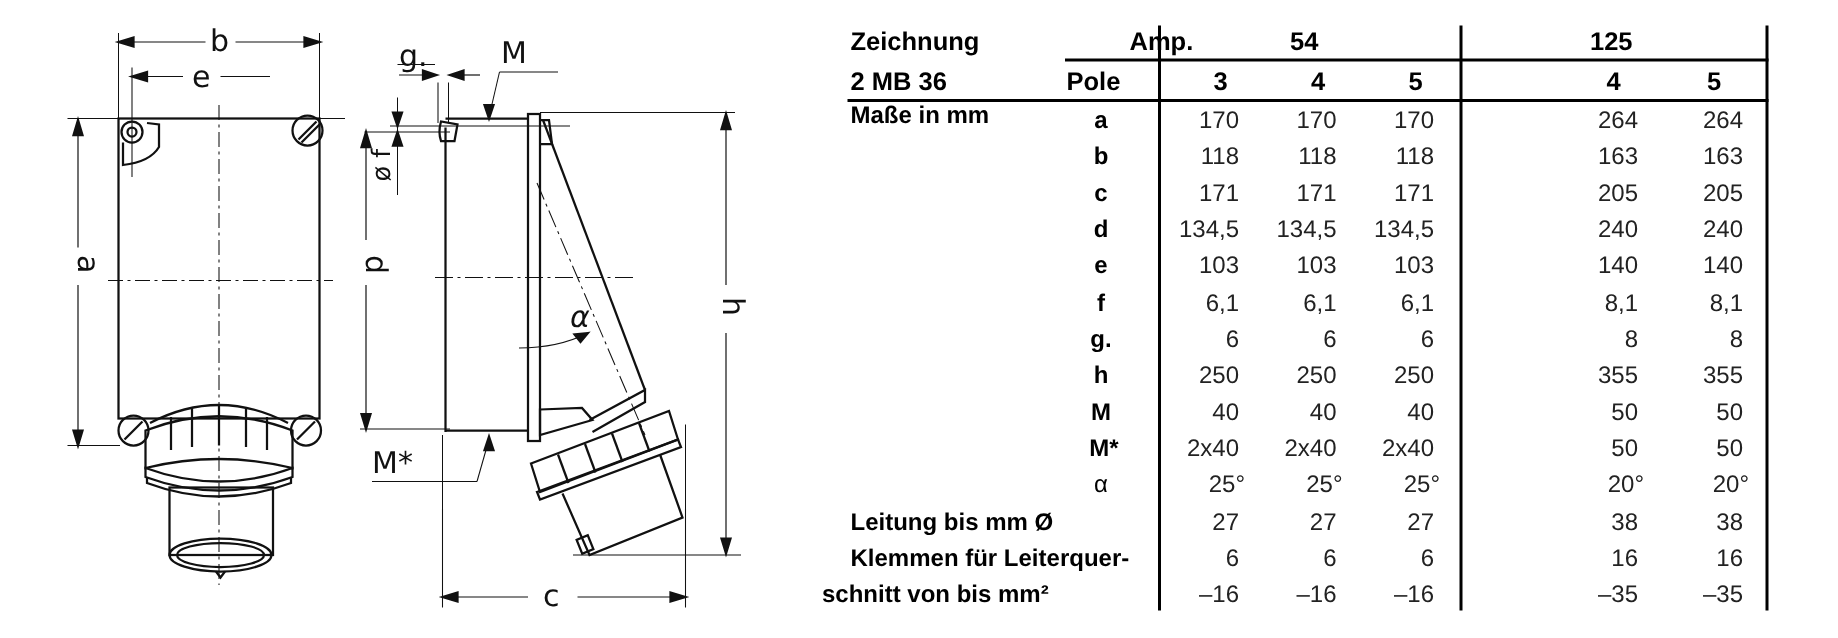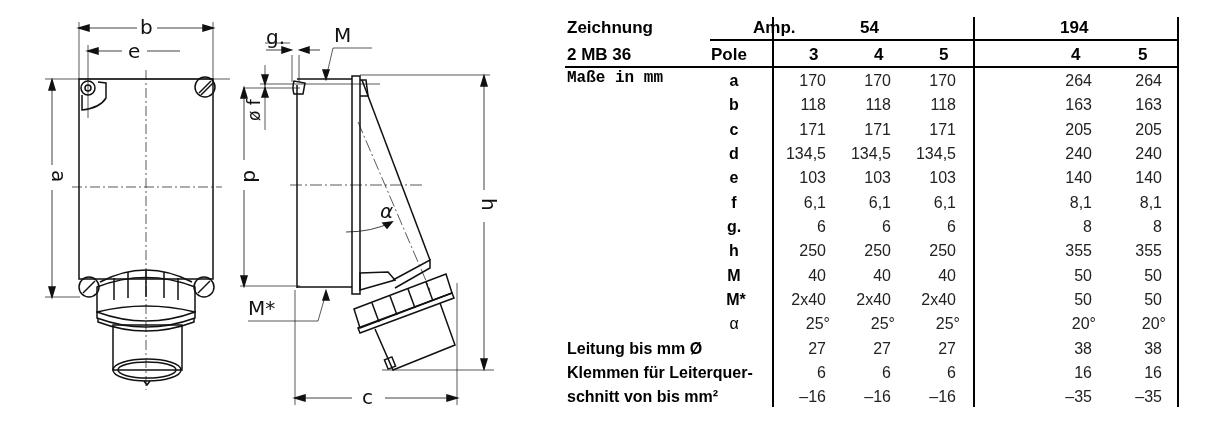--- a/index.html
+++ b/index.html
@@ -153,28 +153,28 @@
   <div class="vline" style="left:973px;top:17px;height:390px;"></div>
   <div class="vline" style="left:1177px;top:17px;height:390px;"></div>
   <div class="hline" style="left:710px;top:39px;width:469px;"></div>
   <div class="hline" style="left:565px;top:66px;width:614px;"></div>
 
   <div class="t hdr" style="left:567px;top:18px;">Zeichnung</div>
   <div class="t hdr" style="left:567px;top:45px;">2 MB 36</div>
   <div class="t hdr" style="left:753px;top:18px;">Amp.</div>
   <div class="t hdr" style="left:711px;top:45px;">Pole</div>
   <div class="t hdr" style="left:860px;top:18px;">54</div>
-  <div class="t hdr" style="left:1060px;top:18px;">194</div>
+  <div class="t hdr" style="left:1060px;top:18px;">125</div>
   <div class="t hdr" style="left:809px;top:45px;">3</div>
   <div class="t hdr" style="left:874px;top:45px;">4</div>
   <div class="t hdr" style="left:939px;top:45px;">5</div>
   <div class="t hdr" style="left:1071px;top:45px;">4</div>
   <div class="t hdr" style="left:1138px;top:45px;">5</div>
 
-  <div class="t bold" style="left:567px;top:68px;font-family:Liberation Mono, monospace;">Maße in mm</div>
+  <div class="t bold" style="left:567px;top:68px;">Maße in mm</div>
 
   <div>
     <div class="t key" style="left:719px;top:71px;">a</div>
     <div class="t num" style="left:770px;width:56px;top:71px;">170</div>
     <div class="t num" style="left:835px;width:56px;top:71px;">170</div>
     <div class="t num" style="left:900px;width:56px;top:71px;">170</div>
     <div class="t num" style="left:1036px;width:56px;top:71px;">264</div>
     <div class="t num" style="left:1106px;width:56px;top:71px;">264</div>
   </div>
   <div>
@@ -268,20 +268,20 @@
   </div>
   <div>
     <div class="t bold" style="left:567px;top:363px;">Klemmen für Leiterquer-</div>
     <div class="t num" style="left:770px;width:56px;top:363px;">6</div>
     <div class="t num" style="left:835px;width:56px;top:363px;">6</div>
     <div class="t num" style="left:900px;width:56px;top:363px;">6</div>
     <div class="t num" style="left:1036px;width:56px;top:363px;">16</div>
     <div class="t num" style="left:1106px;width:56px;top:363px;">16</div>
   </div>
   <div>
-    <div class="t bold" style="left:567px;top:387px;">schnitt von bis mm²</div>
+    <div class="t bold" style="left:548px;top:387px;">schnitt von bis mm²</div>
     <div class="t num" style="left:770px;width:56px;top:387px;">–16</div>
     <div class="t num" style="left:835px;width:56px;top:387px;">–16</div>
     <div class="t num" style="left:900px;width:56px;top:387px;">–16</div>
     <div class="t num" style="left:1036px;width:56px;top:387px;">–35</div>
     <div class="t num" style="left:1106px;width:56px;top:387px;">–35</div>
   </div>
 </div>
 
 </body></html>

